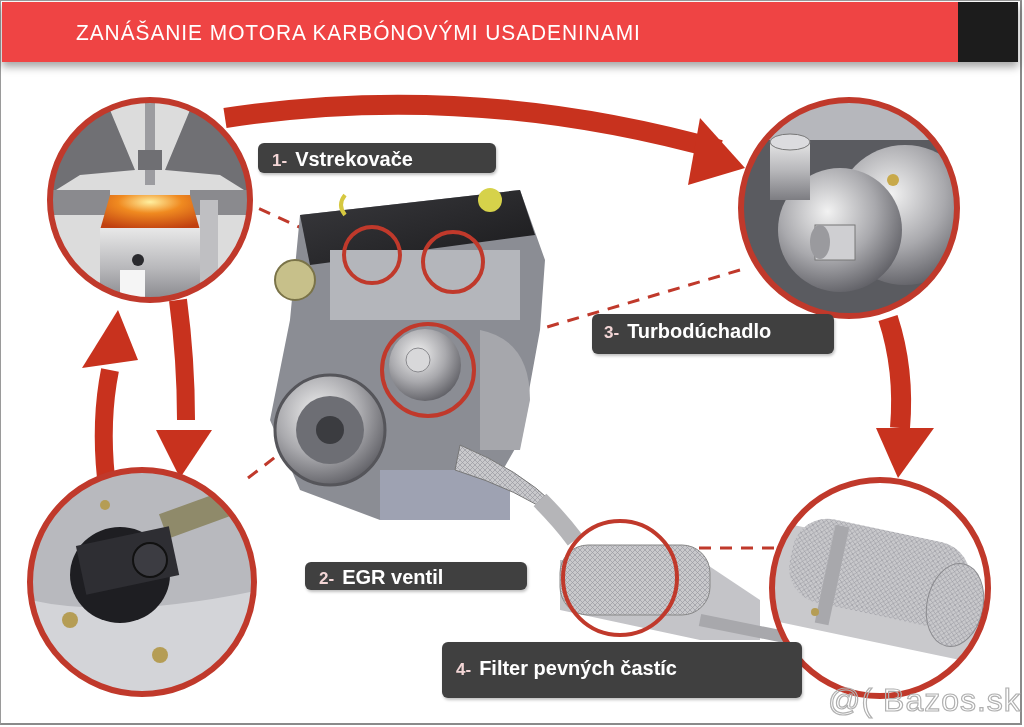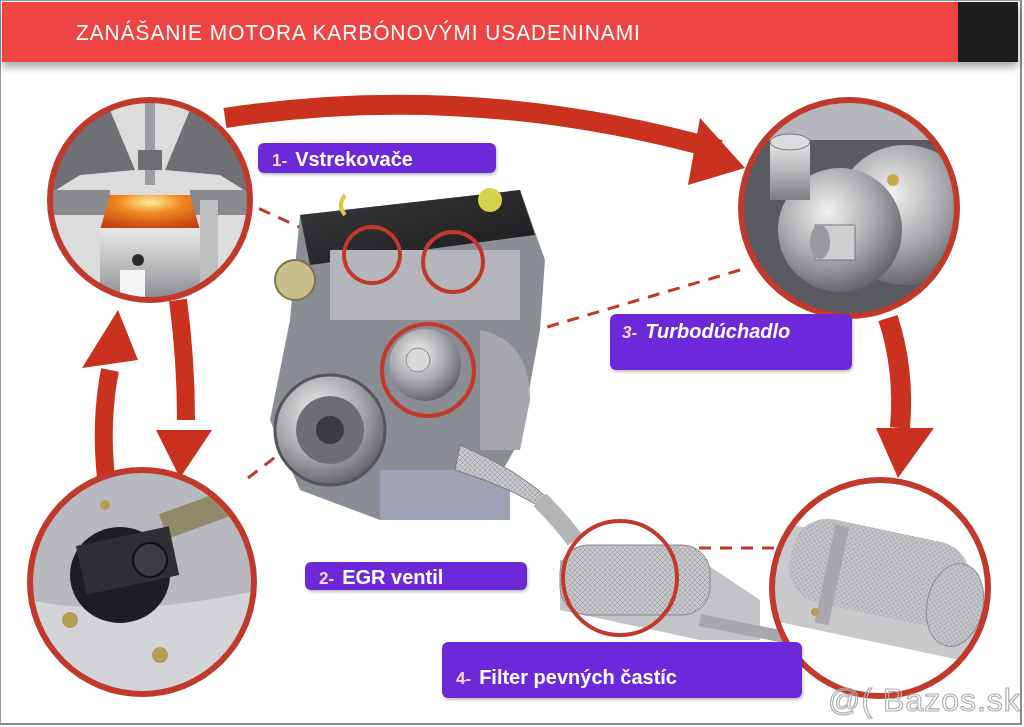--- a/index.html
+++ b/index.html
@@ -2,21 +2,21 @@
 <html><head>
 <meta charset="utf-8">
 <style>
   html, body { margin:0; padding:0; }
   body { width:1024px; height:727px; background:#ffffff; position:relative; overflow:hidden; font-family:"Liberation Sans", sans-serif; }
   .frame { position:absolute; left:0; top:0; width:1019px; height:722px; border:1px solid #9a9a9a; border-right:2px solid #8a8a8a; border-bottom:2px solid #8a8a8a; background:#fff; }
   .title-bar { position:absolute; left:2px; top:2px; width:1016px; height:60px; background:#ef4444; box-shadow:0 5px 8px rgba(0,0,0,0.35); }
   .title-bar .fade { position:absolute; right:0; top:0; width:60px; height:100%; background:#1c1c1c; }
   .title-text { position:absolute; left:74px; top:18px; color:#ffffff; font-family:"Liberation Sans", sans-serif; font-size:22px; letter-spacing:1px; transform:scaleX(0.95); transform-origin:left; font-weight:normal; }
   svg.diagram { position:absolute; left:0; top:0; }
-  .label { position:absolute; background:#6d28d9; border-radius:6px; color:#fff; font-family:"Liberation Sans", sans-serif; font-weight:bold; box-shadow:1px 2px 3px rgba(0,0,0,0.25); }
+  .label { position:absolute; background:#404040; border-radius:6px; color:#fff; font-family:"Liberation Sans", sans-serif; font-weight:bold; box-shadow:1px 2px 3px rgba(0,0,0,0.25); }
   .label .num { font-size:17px; margin-right:8px; color:#f3d6d6; }
   .label .txt { font-size:20px; }
   .watermark { position:absolute; left:828px; top:682px; font-family:"Liberation Sans", sans-serif; font-size:32px; color:transparent; -webkit-text-stroke:1.2px #b0b0b0; letter-spacing:1px; }
 </style>
 </head>
 <body>
 
 <div class="frame"></div>
 
 <div class="title-bar">
@@ -181,25 +181,25 @@
     <span class="num">1-</span><span class="txt">Vstrekovače</span>
   </span>
 </div>
 
 <div class="label" style="left:258px; top:562px; width:222px; height:28px;margin-left:47px;">
   <span style="position:absolute; left:14px; top:4px;">
     <span class="num">2-</span><span class="txt">EGR ventil</span>
   </span>
 </div>
 
-<div class="label" style="left:610px; top:314px; width:242px; height:56px;font-style:italic;">
+<div class="label" style="left:592px; top:314px; width:242px; height:40px;">
   <span style="position:absolute; left:12px; top:6px;">
     <span class="num">3-</span><span class="txt">Turbodúchadlo</span>
   </span>
 </div>
 
 <div class="label" style="left:442px; top:642px; width:360px; height:56px;">
-  <span style="position:absolute; left:14px; top:24px;">
+  <span style="position:absolute; left:14px; top:15px;">
     <span class="num">4-</span><span class="txt">Filter pevných častíc</span>
   </span>
 </div>
 
 <div class="watermark">@( Bazos.sk</div>
 
 </body></html>

